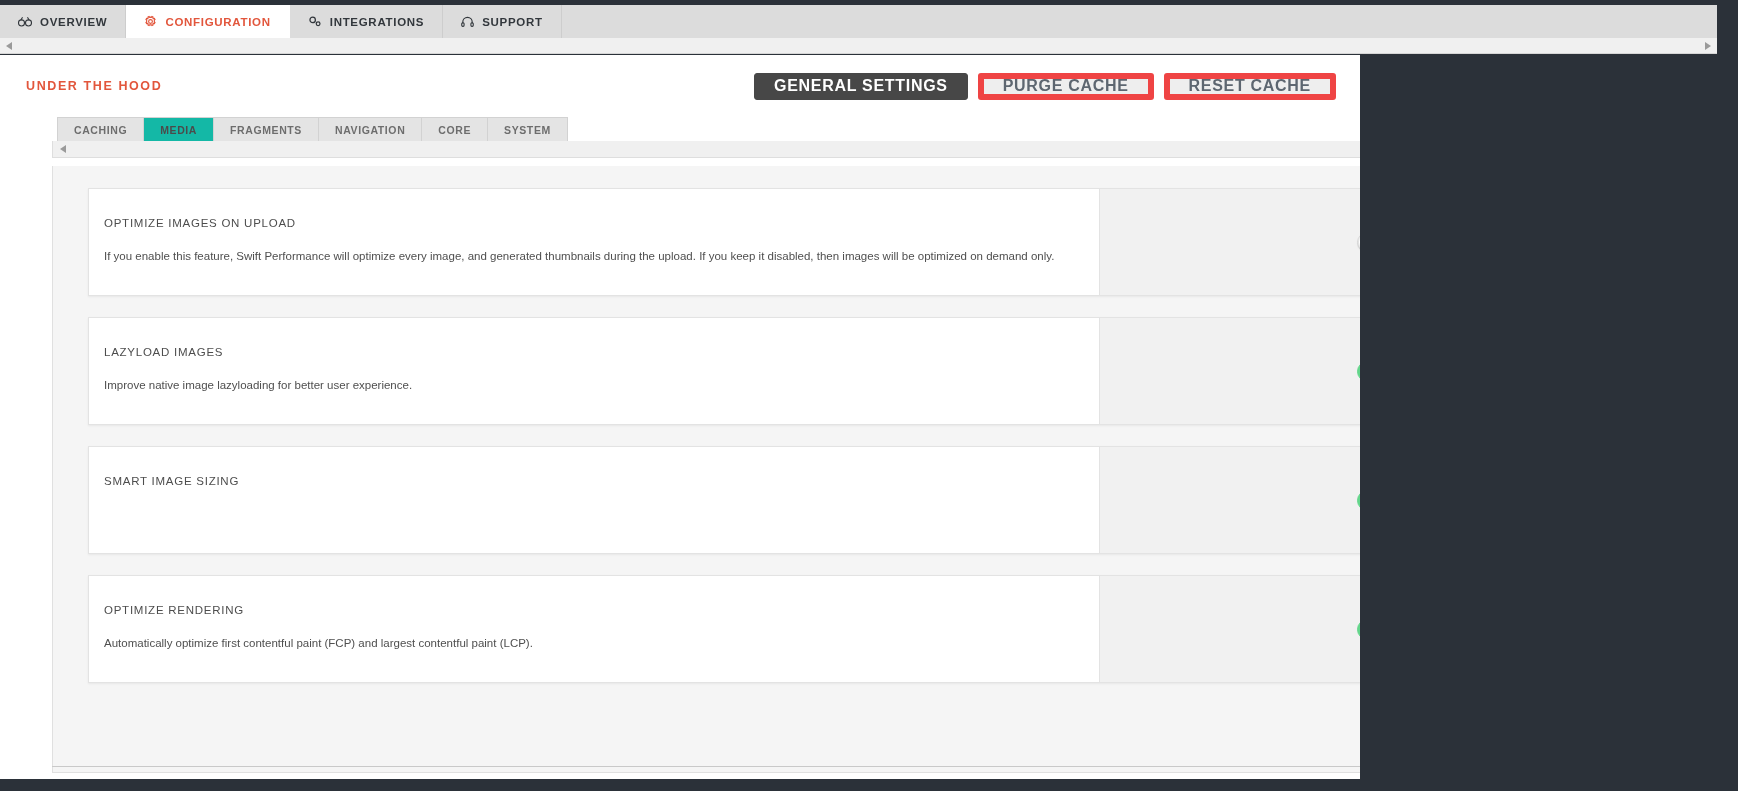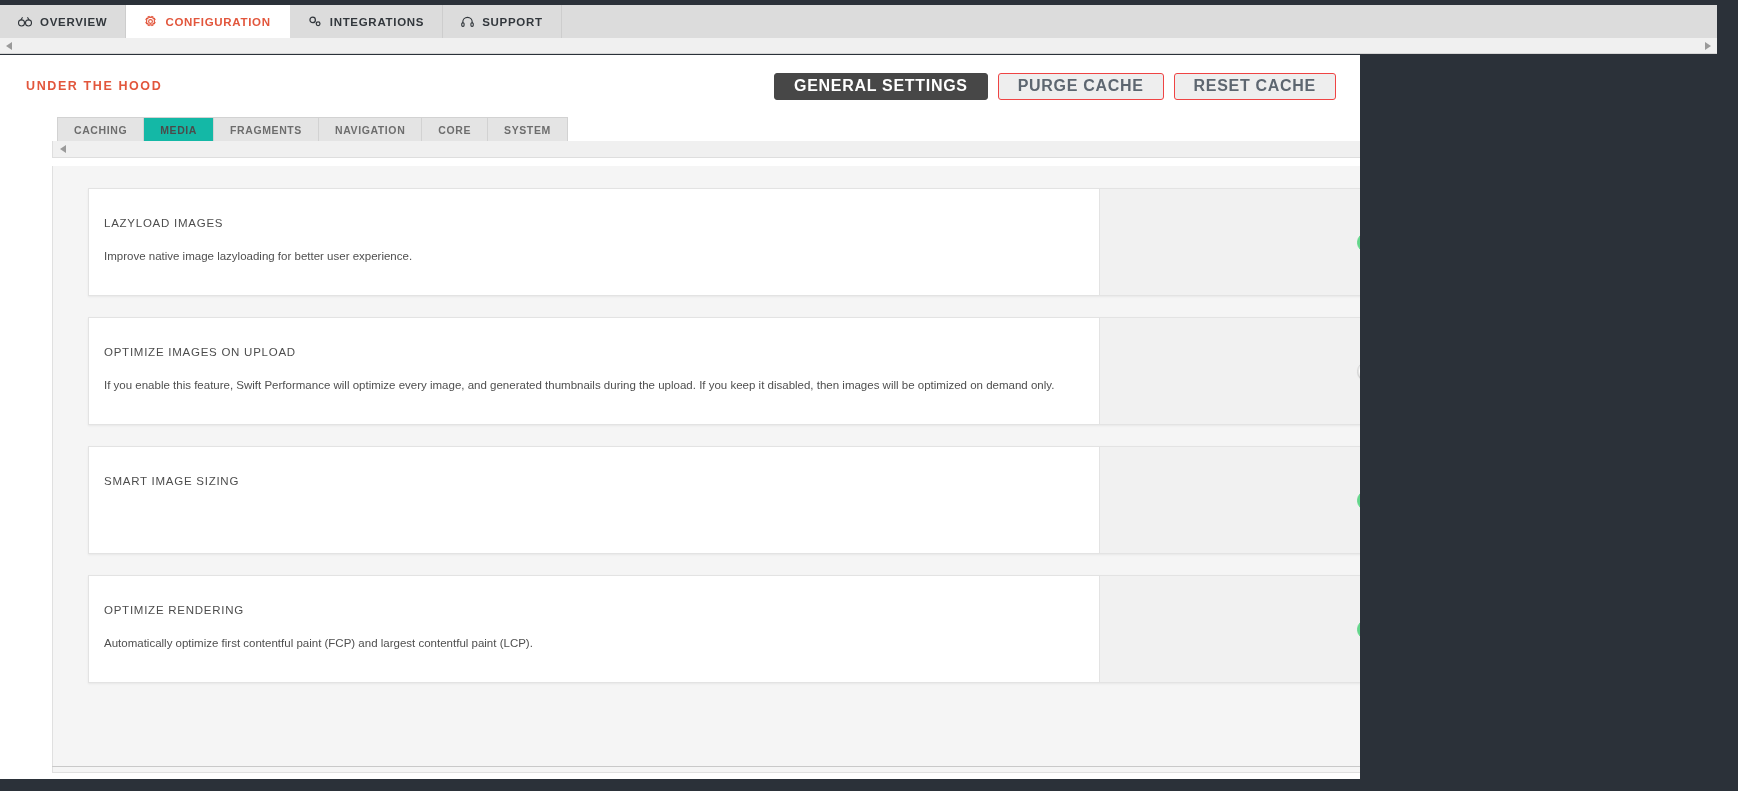--- a/index.html
+++ b/index.html
@@ -133,21 +133,21 @@
     white-space: nowrap;
   }
   .btn-dark {
     background: #474747;
     color: #ffffff;
     border: 1px solid #474747;
   }
   .btn-light {
     background: #eeeeee;
     color: #5d6670;
-    border: 1px solid #ef4444;
+    border: 6px solid #ef4444;
   }
 
   
   .subtabs-wrap {
     padding: 0 0 0 57px;
     position: relative;
   }
   .subtabs {
     display: flex;
     height: 24px;
@@ -362,44 +362,44 @@
 
     <div class="inner-scrollstrip">
       <span class="arrow-left"></span>
       <span class="arrow-right"></span>
     </div>
 
     <div class="content-panel">
 
       <div class="setting-card">
         <div class="card-left">
+          <div class="card-title">OPTIMIZE IMAGES ON UPLOAD</div>
+          <div class="card-desc">If you enable this feature, Swift Performance will optimize every image, and generated thumbnails during the upload. If you keep it disabled, then images will be optimized on demand only.</div>
+        </div>
+        <div class="card-right">
+          <div class="toggle off">
+            <span class="knob"></span>
+          </div>
+        </div>
+      </div>
+
+      <div class="setting-card">
+        <div class="card-left">
           <div class="card-title">LAZYLOAD IMAGES</div>
           <div class="card-desc">Improve native image lazyloading for better user experience.</div>
         </div>
         <div class="card-right">
           <div class="toggle on">
             <span class="knob"></span>
           </div>
         </div>
       </div>
 
       <div class="setting-card">
         <div class="card-left">
-          <div class="card-title">OPTIMIZE IMAGES ON UPLOAD</div>
-          <div class="card-desc">If you enable this feature, Swift Performance will optimize every image, and generated thumbnails during the upload. If you keep it disabled, then images will be optimized on demand only.</div>
-        </div>
-        <div class="card-right">
-          <div class="toggle off">
-            <span class="knob"></span>
-          </div>
-        </div>
-      </div>
-
-      <div class="setting-card">
-        <div class="card-left">
           <div class="card-title">SMART IMAGE SIZING</div>
         </div>
         <div class="card-right">
           <div class="toggle on">
             <span class="knob"></span>
           </div>
         </div>
       </div>
 
       <div class="setting-card">

